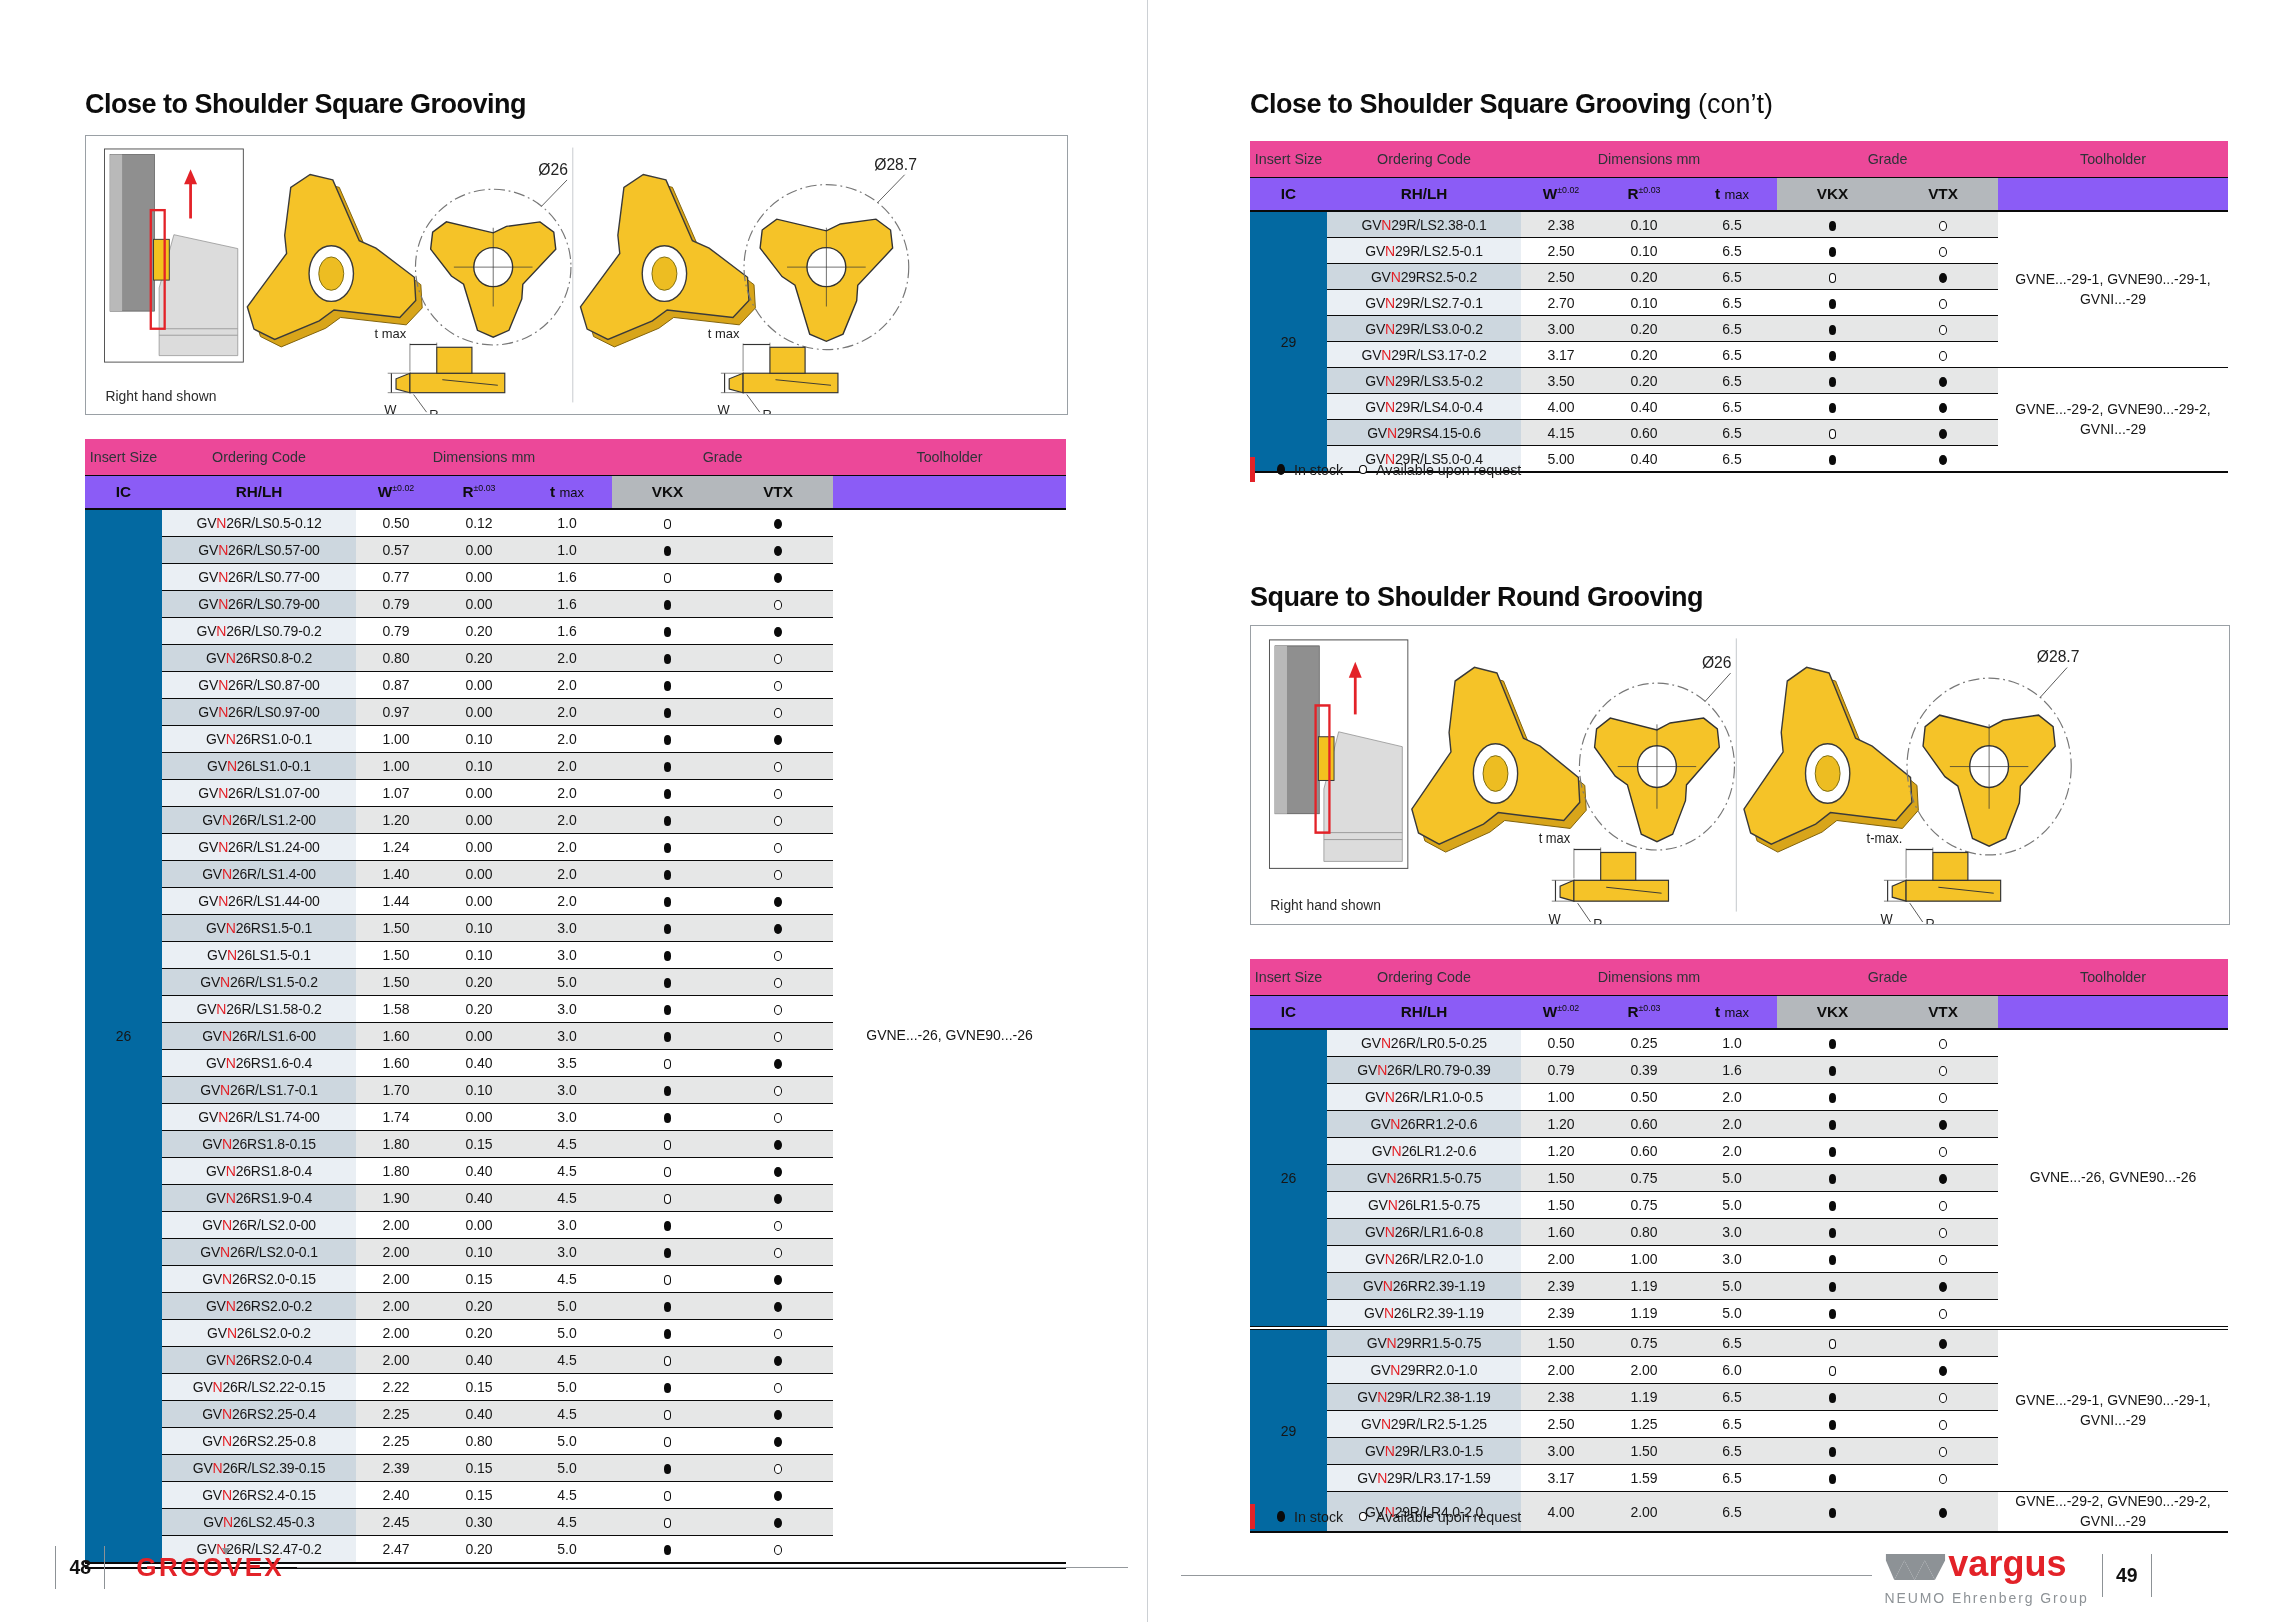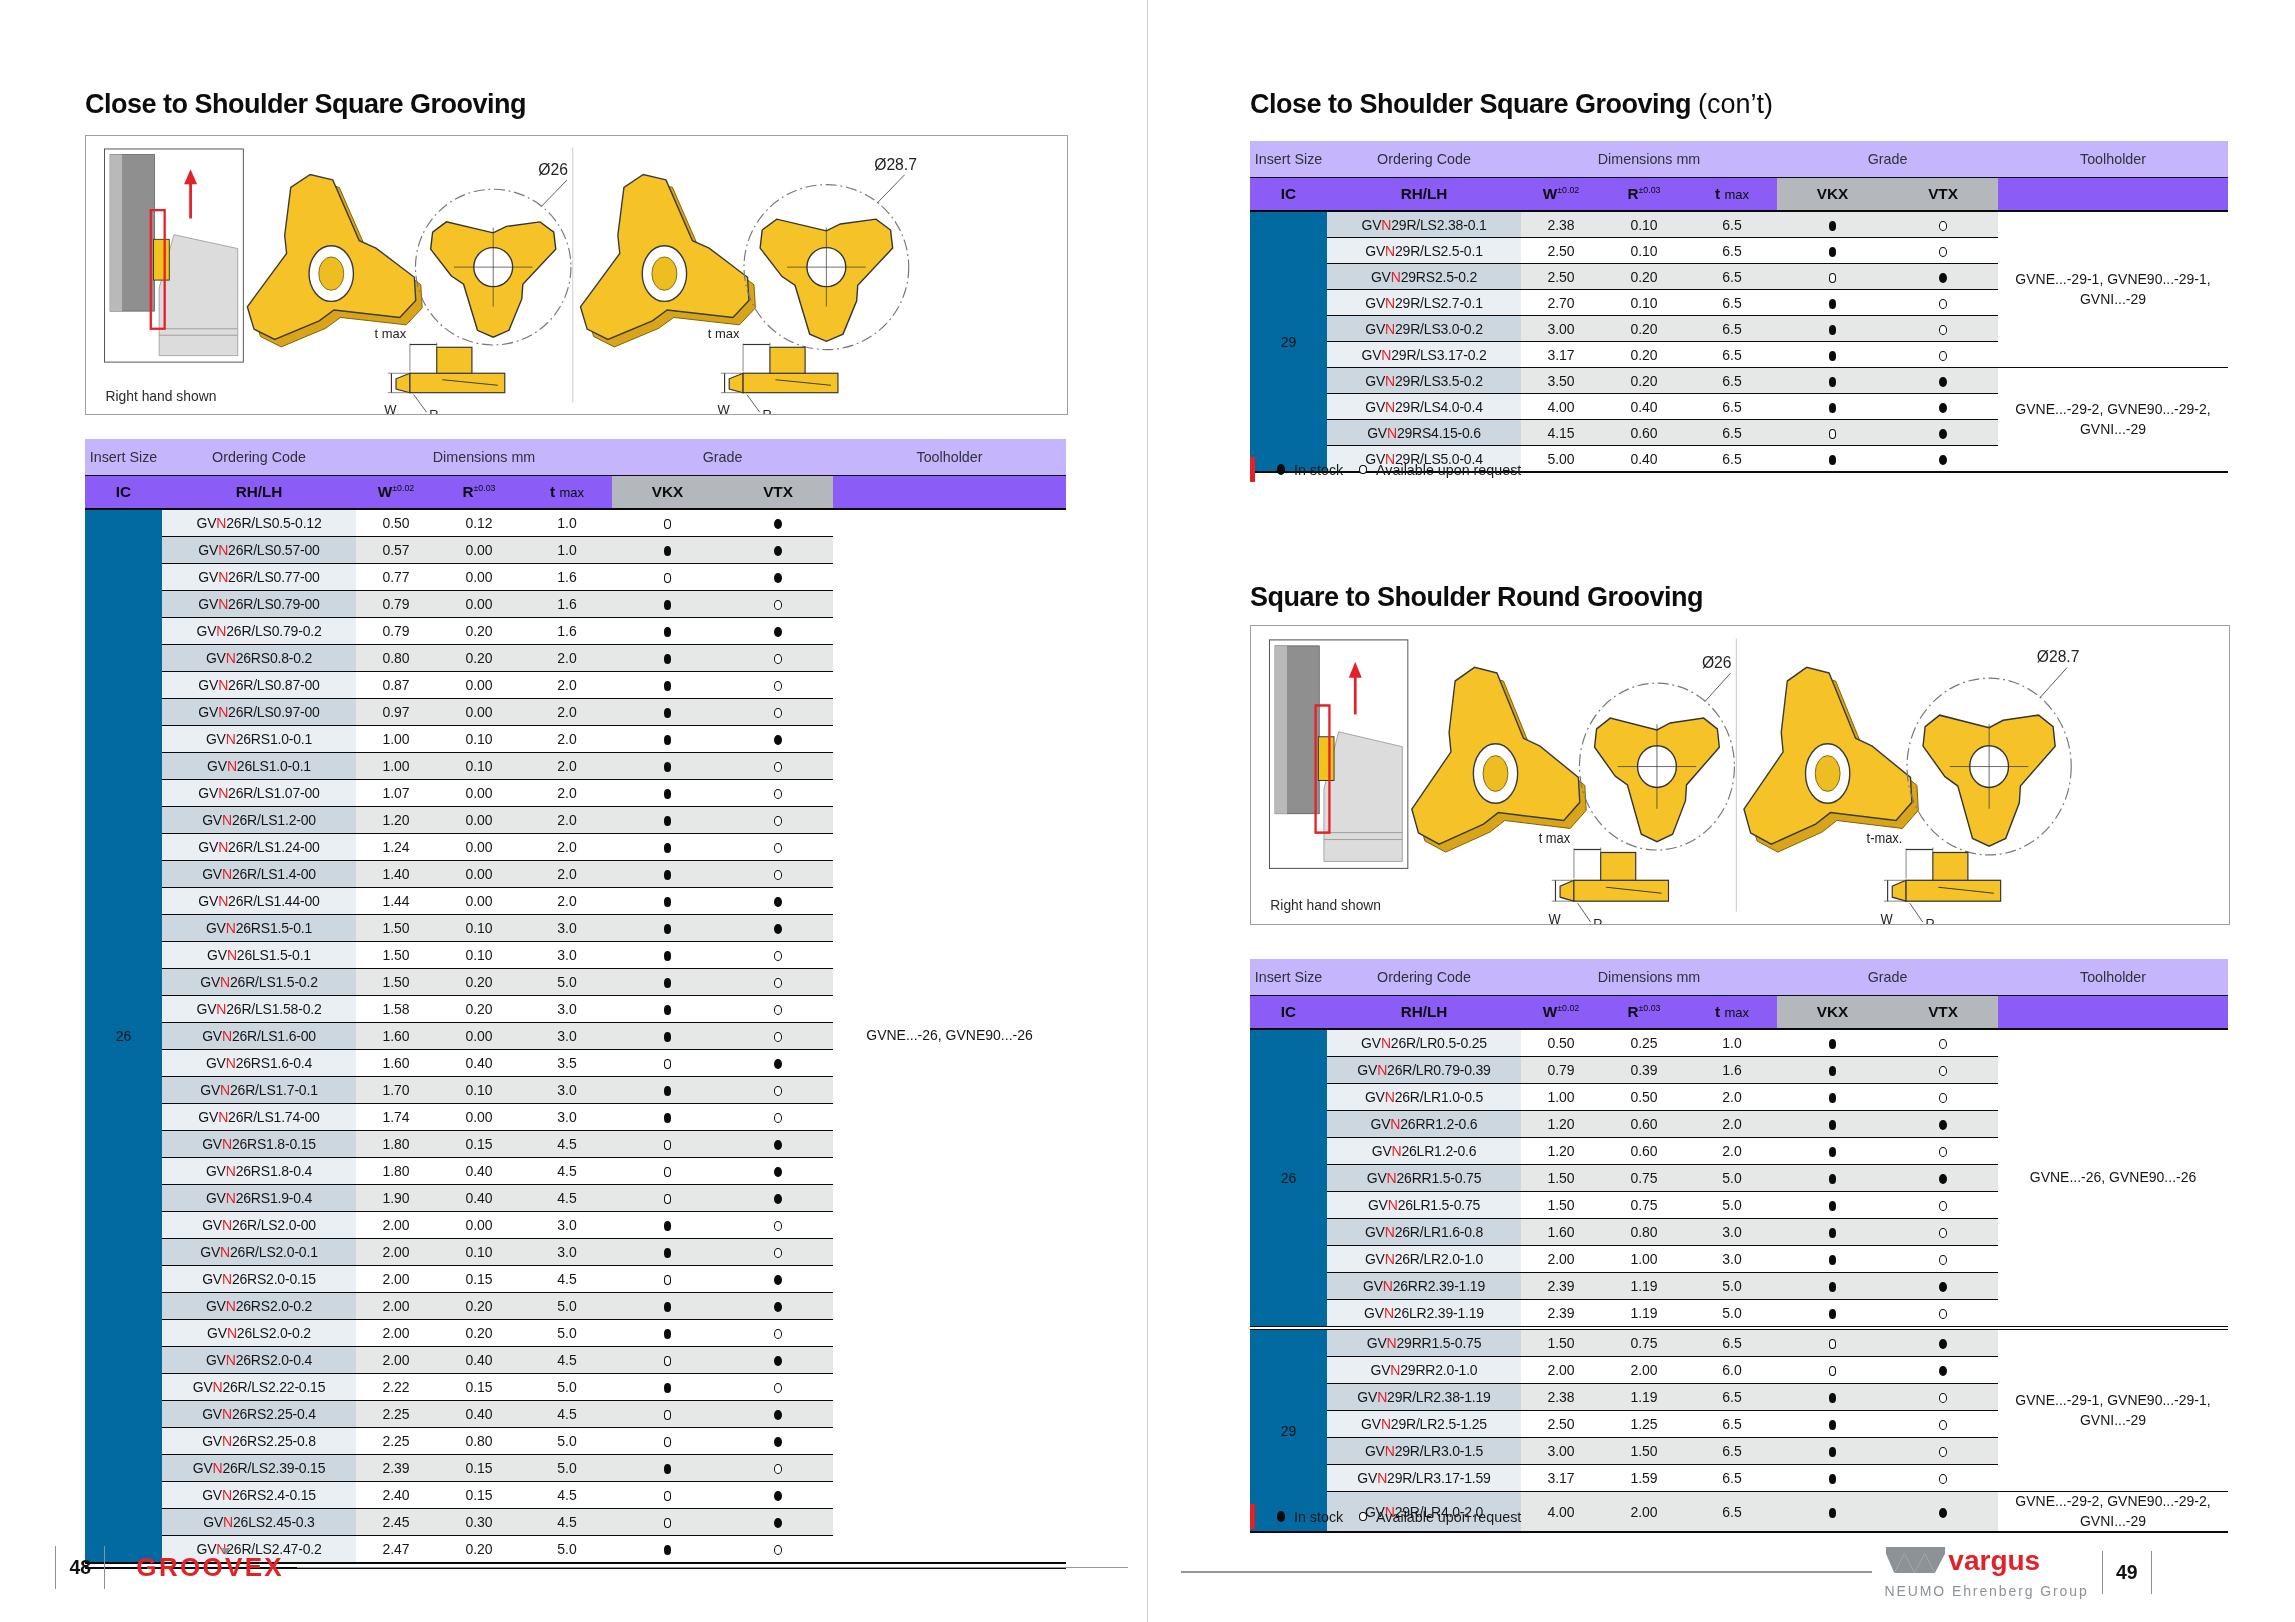--- a/index.html
+++ b/index.html
@@ -9,21 +9,21 @@
 
   h1.cat-title{position:absolute;margin:0;font-size:27px;font-weight:800;letter-spacing:-0.5px;color:#0d0d0d;}
   h1.cat-title .light{font-weight:400;letter-spacing:0;}
 
   .figurebox{position:absolute;border:0.9px solid #9aa0a5;background:#fff;}
   .figurebox svg{display:block;width:100%;height:100%;}
 
   .dtable{position:absolute;}
   table.cat{border-collapse:collapse;table-layout:fixed;width:100%;}
   table.cat th,table.cat td{padding:0;vertical-align:middle;text-align:center;overflow:hidden;}
-  tr.h1 th{background:#c4b5fd;height:36px;font-size:14.3px;font-weight:400;color:#2e3338;border-bottom:1.4px solid #0a0a0a;}
+  tr.h1 th{background:#ec4899;height:36px;font-size:14.3px;font-weight:400;color:#2e3338;border-bottom:1.4px solid #0a0a0a;}
   tr.h2 th{background:#8b5cf6;height:32px;font-size:15.3px;font-weight:700;color:#0d0d0d;border-bottom:2.3px solid #0a0a0a;}
   tr.h2 th.gcol{background:#b4b8bc;}
   tr.h2 sup{font-size:8.8px;font-weight:400;}
   tr.h2 .tmx b{font-weight:700;} tr.h2 .tmx span{font-weight:400;font-size:13px;}
   table.cat td{height:26px;font-size:14px;}
   table.r54 td{height:25px;}
   td.code{text-align:left;padding-left:15.7px;font-size:14.3px;letter-spacing:-0.2px;}
   td.code.lt{background:#eaeff4;} td.code.dk{background:#cdd7df;}
   td.num.lt,td.dotc.lt{background:#fff;} td.num.dk,td.dotc.dk{background:#e6e7e7;}
   td.ic{background:#0369a1;font-size:15px;}
@@ -43,21 +43,21 @@
   .legend .dot{margin:0 1.9px 0 8.3px;}
 
   .footer{position:absolute;display:flex;align-items:center;gap:13px;}
   .fbar{width:1.4px;height:43px;background:#8d9296;}
   .pnum{font-size:19.4px;font-weight:700;color:#111;}
   .brand-groovex{position:relative;font-size:26px;font-weight:800;color:#e32228;letter-spacing:2.3px;margin-left:18px;}
   .brand-groovex i{position:absolute;left:58%;top:-3.7px;border-left:4.2px solid transparent;border-right:4.2px solid transparent;border-top:7px solid #8d9296;}
   .fline{flex:1 1 auto;height:1.4px;background:#94989c;}
   .vargus-wrap{display:flex;flex-direction:column;align-items:flex-start;line-height:1;}
   .vargus-row{display:flex;align-items:flex-end;gap:2.8px;}
-  .vargus-text{font-size:28px;font-weight:800;color:#e32228;letter-spacing:0;}
+  .vargus-text{font-size:36px;font-weight:800;color:#e32228;letter-spacing:0;}
   .vargus-sub{font-size:14px;color:#8d9296;letter-spacing:1.9px;margin-top:9px;}
   svg text{font-family:"Liberation Sans",sans-serif;}
 </style>
 </head>
 <body>
 
 <div class="sheet">
   <div class="page-divider"></div>
 
   <h1 class="cat-title" style="left:85px;top:89px;">Close to Shoulder Square Grooving</h1>

